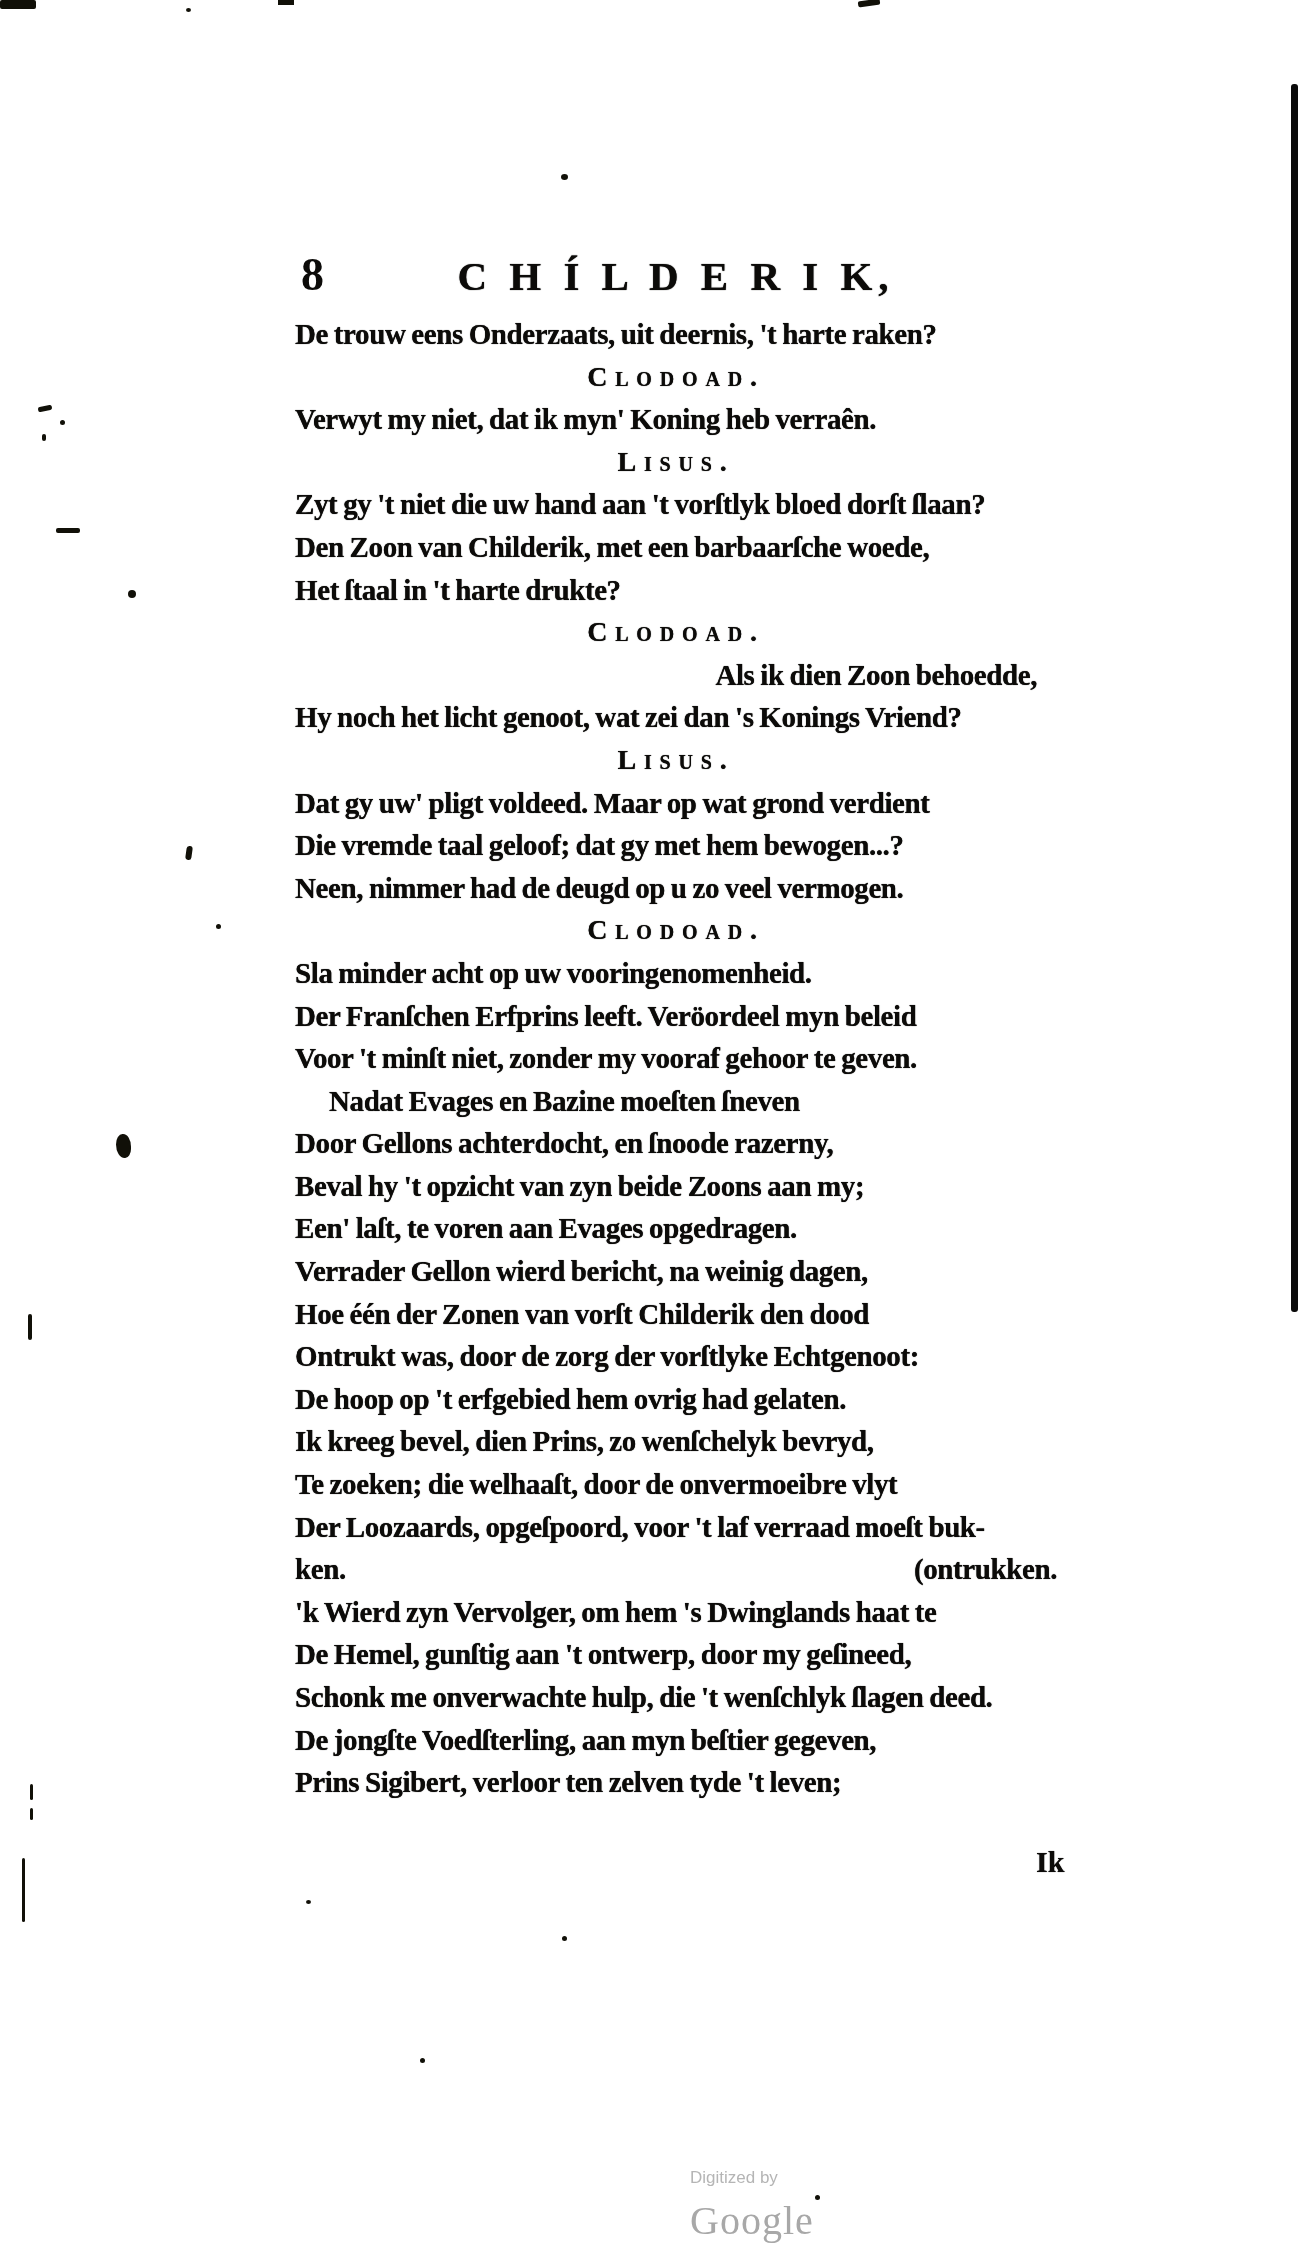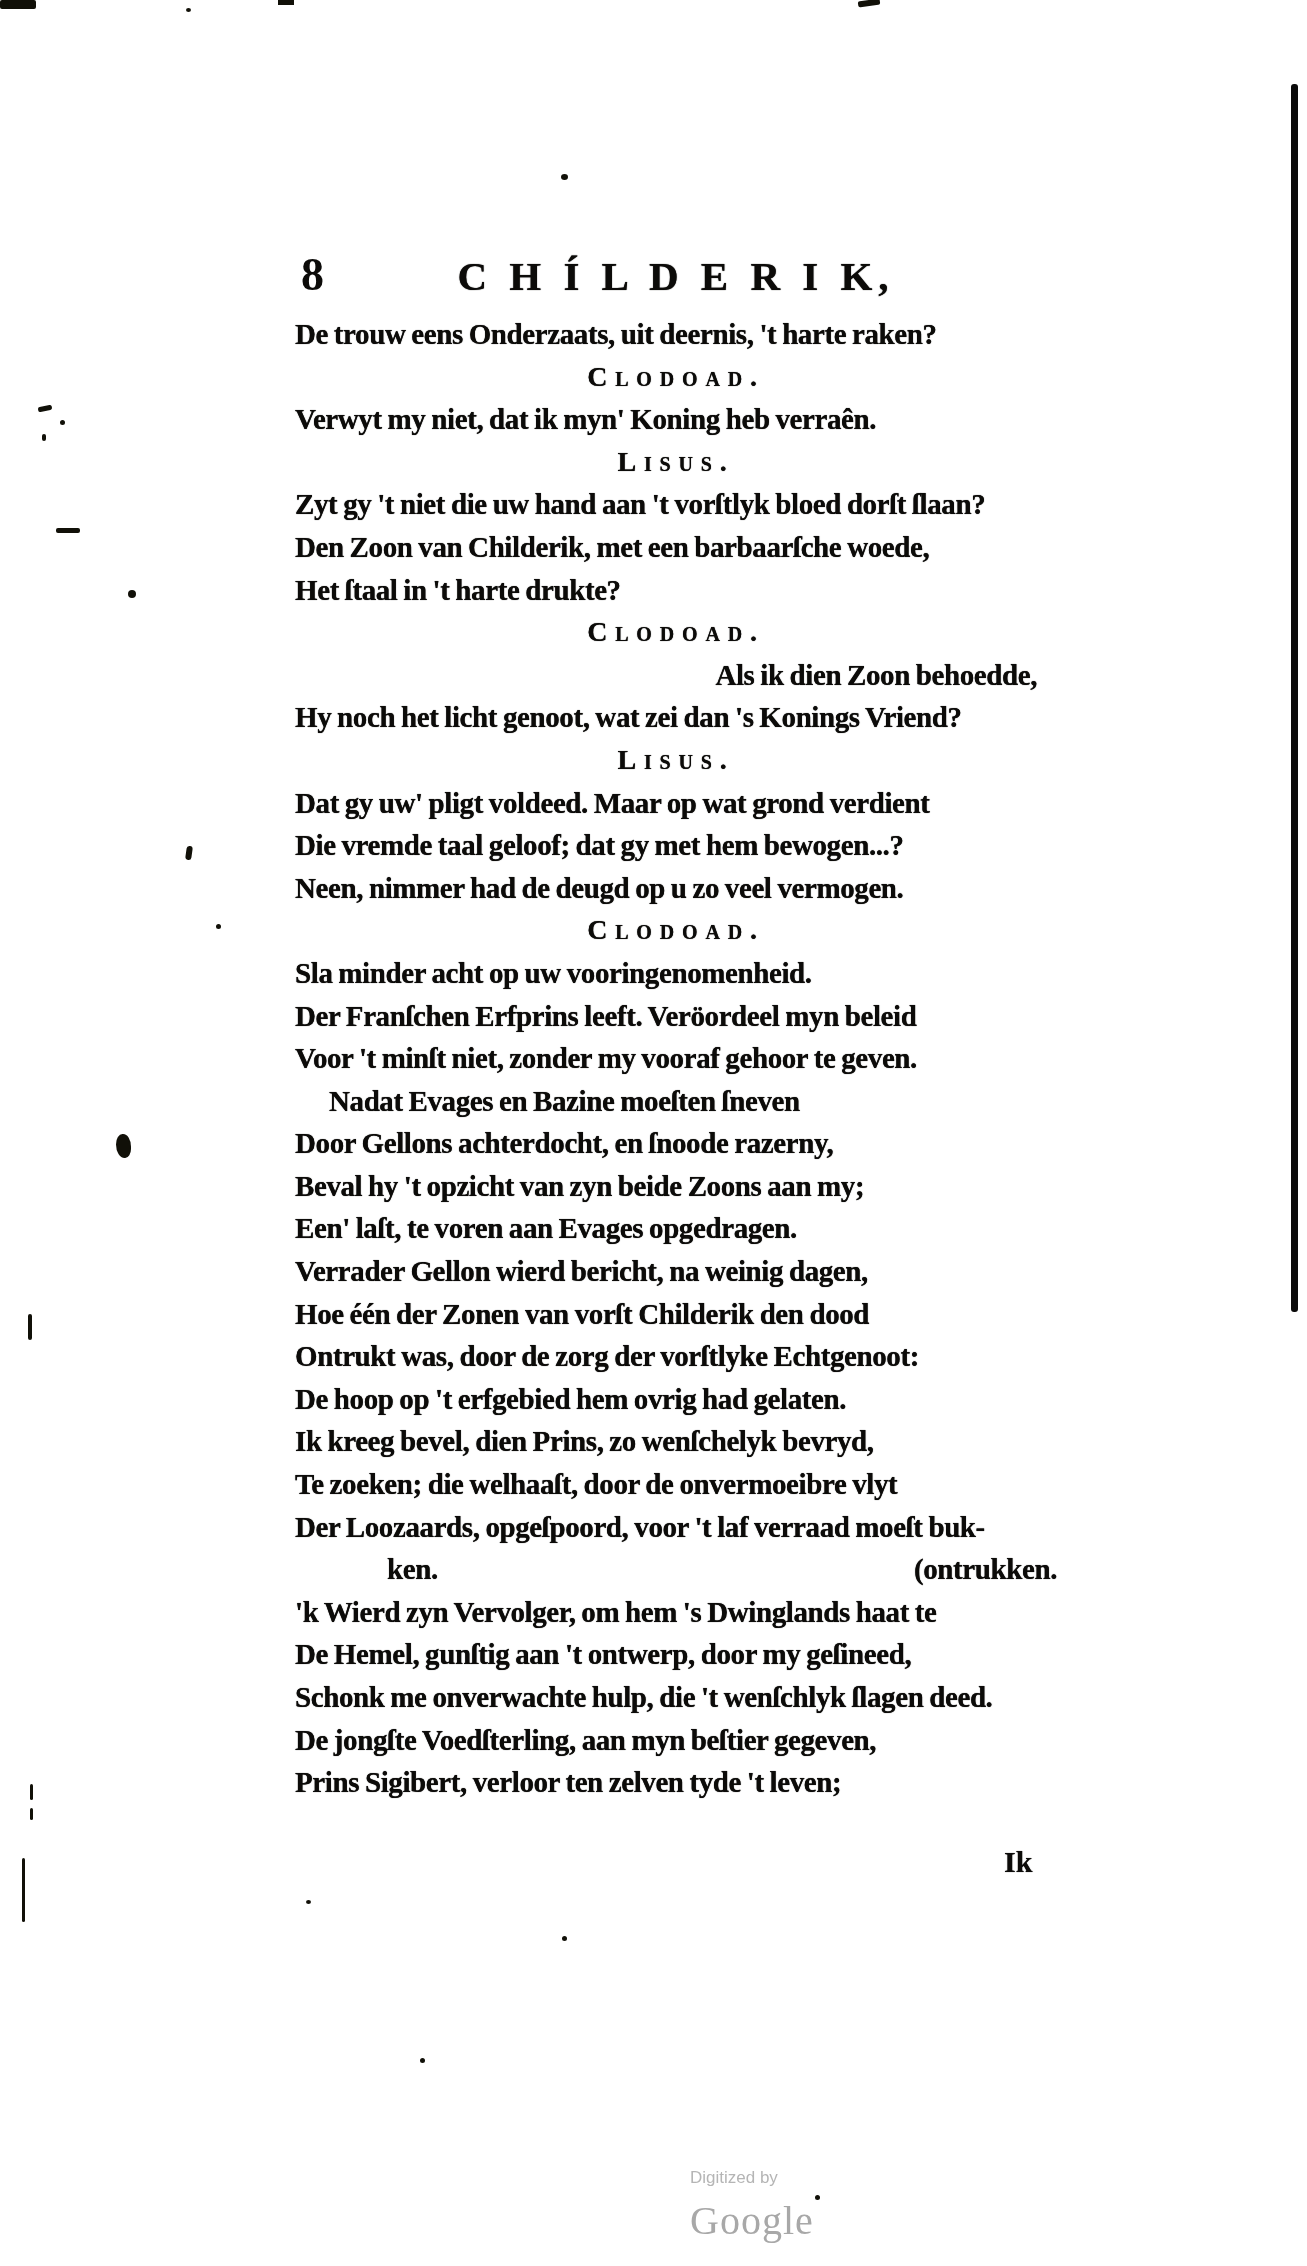--- a/index.html
+++ b/index.html
@@ -39,24 +39,24 @@
   }
   .speaker{
     text-align:center;
     font-variant:small-caps;
     font-size:28px;letter-spacing:0.28em;
     word-spacing:0;
   }
   .r{text-align:right;padding-right:20px;}
   .indent{padding-left:34px;}
   .split{display:flex;justify-content:space-between;}
-  .split-left{margin-left:92px;}
+  .split-left{}
   
   .catchword{
-    position:absolute;left:1004px;top:1845px;
+    position:absolute;left:1036px;top:1845px;
     font-size:30px;font-weight:700;
     text-shadow:0 0 0.8px currentColor;
   }
   
   .edge-line{
     position:absolute;left:1291px;top:84px;width:7px;height:1228px;
     background:#0a0a0a;border-radius:3px;
   }
   
   .watermark{

